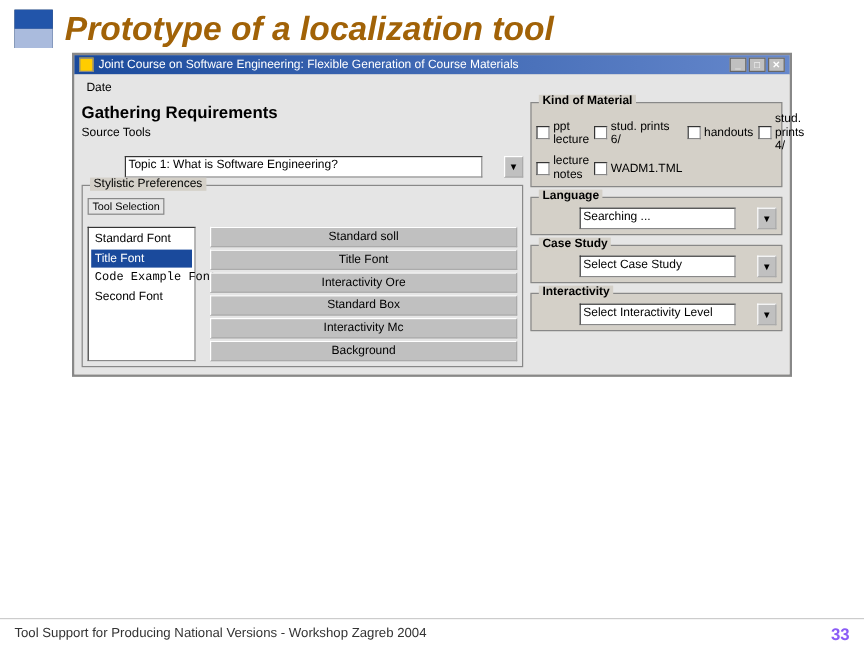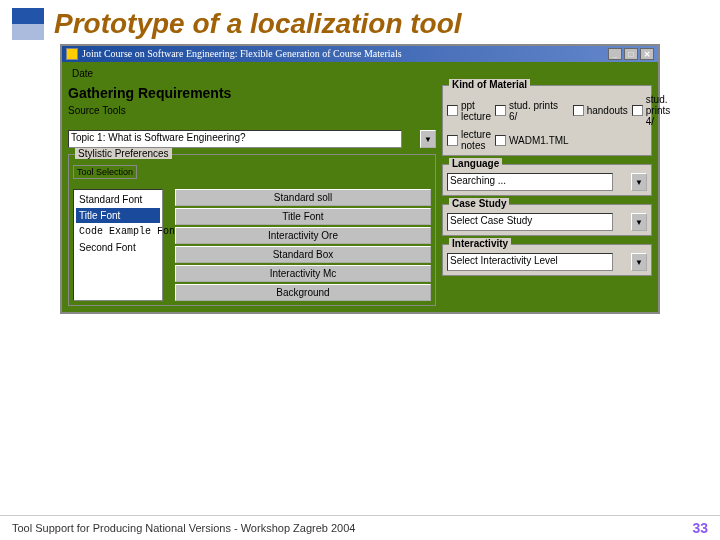--- a/index.html
+++ b/index.html
@@ -67,23 +67,22 @@
       background: linear-gradient(to right, #1a4a9c, #6688cc);
       color: #fff;
       font-size: 10px;
       padding: 2px 4px;
       display: flex;
       align-items: center;
       justify-content: space-between;
     }
     .dialog-titlebar-left {
       display: flex;
-      align-items: flex-start;
+      align-items: flex-end;
       gap: 4px;
-      font-family: Liberation Serif, serif;
     }
     .dialog-icon {
       width: 12px;
       height: 12px;
       background: #ffcc00;
       border: 1px solid #888;
     }
     .dialog-titlebar-btns {
       display: flex;
       gap: 2px;
@@ -96,21 +95,21 @@
       font-size: 8px;
       display: flex;
       align-items: center;
       justify-content: center;
       cursor: pointer;
       font-weight: bold;
     }
 
     .dialog-body {
       padding: 4px 6px 6px 6px;
-      background: #4d7c0f;
+      background: #e5e5e5;
     }
 
     
     .menu-bar {
       font-size: 10px;
       padding: 2px 4px;
       margin-bottom: 4px;
     }
 
     
@@ -158,20 +157,21 @@
       margin-bottom: 4px;
     }
     .field-label {
       font-size: 10px;
       margin-bottom: 14px;
     }
     .select-row {
       display: flex;
       align-items: flex-end;
       gap: 18px;
+      margin-left: 36px;
     }
     .win-select {
       background: #fff;
       border: 1px inset #888;
       padding: 1px 2px;
       font-size: 10px;
       flex: 1;
       height: 18px;
     }
     .win-select-btn {

